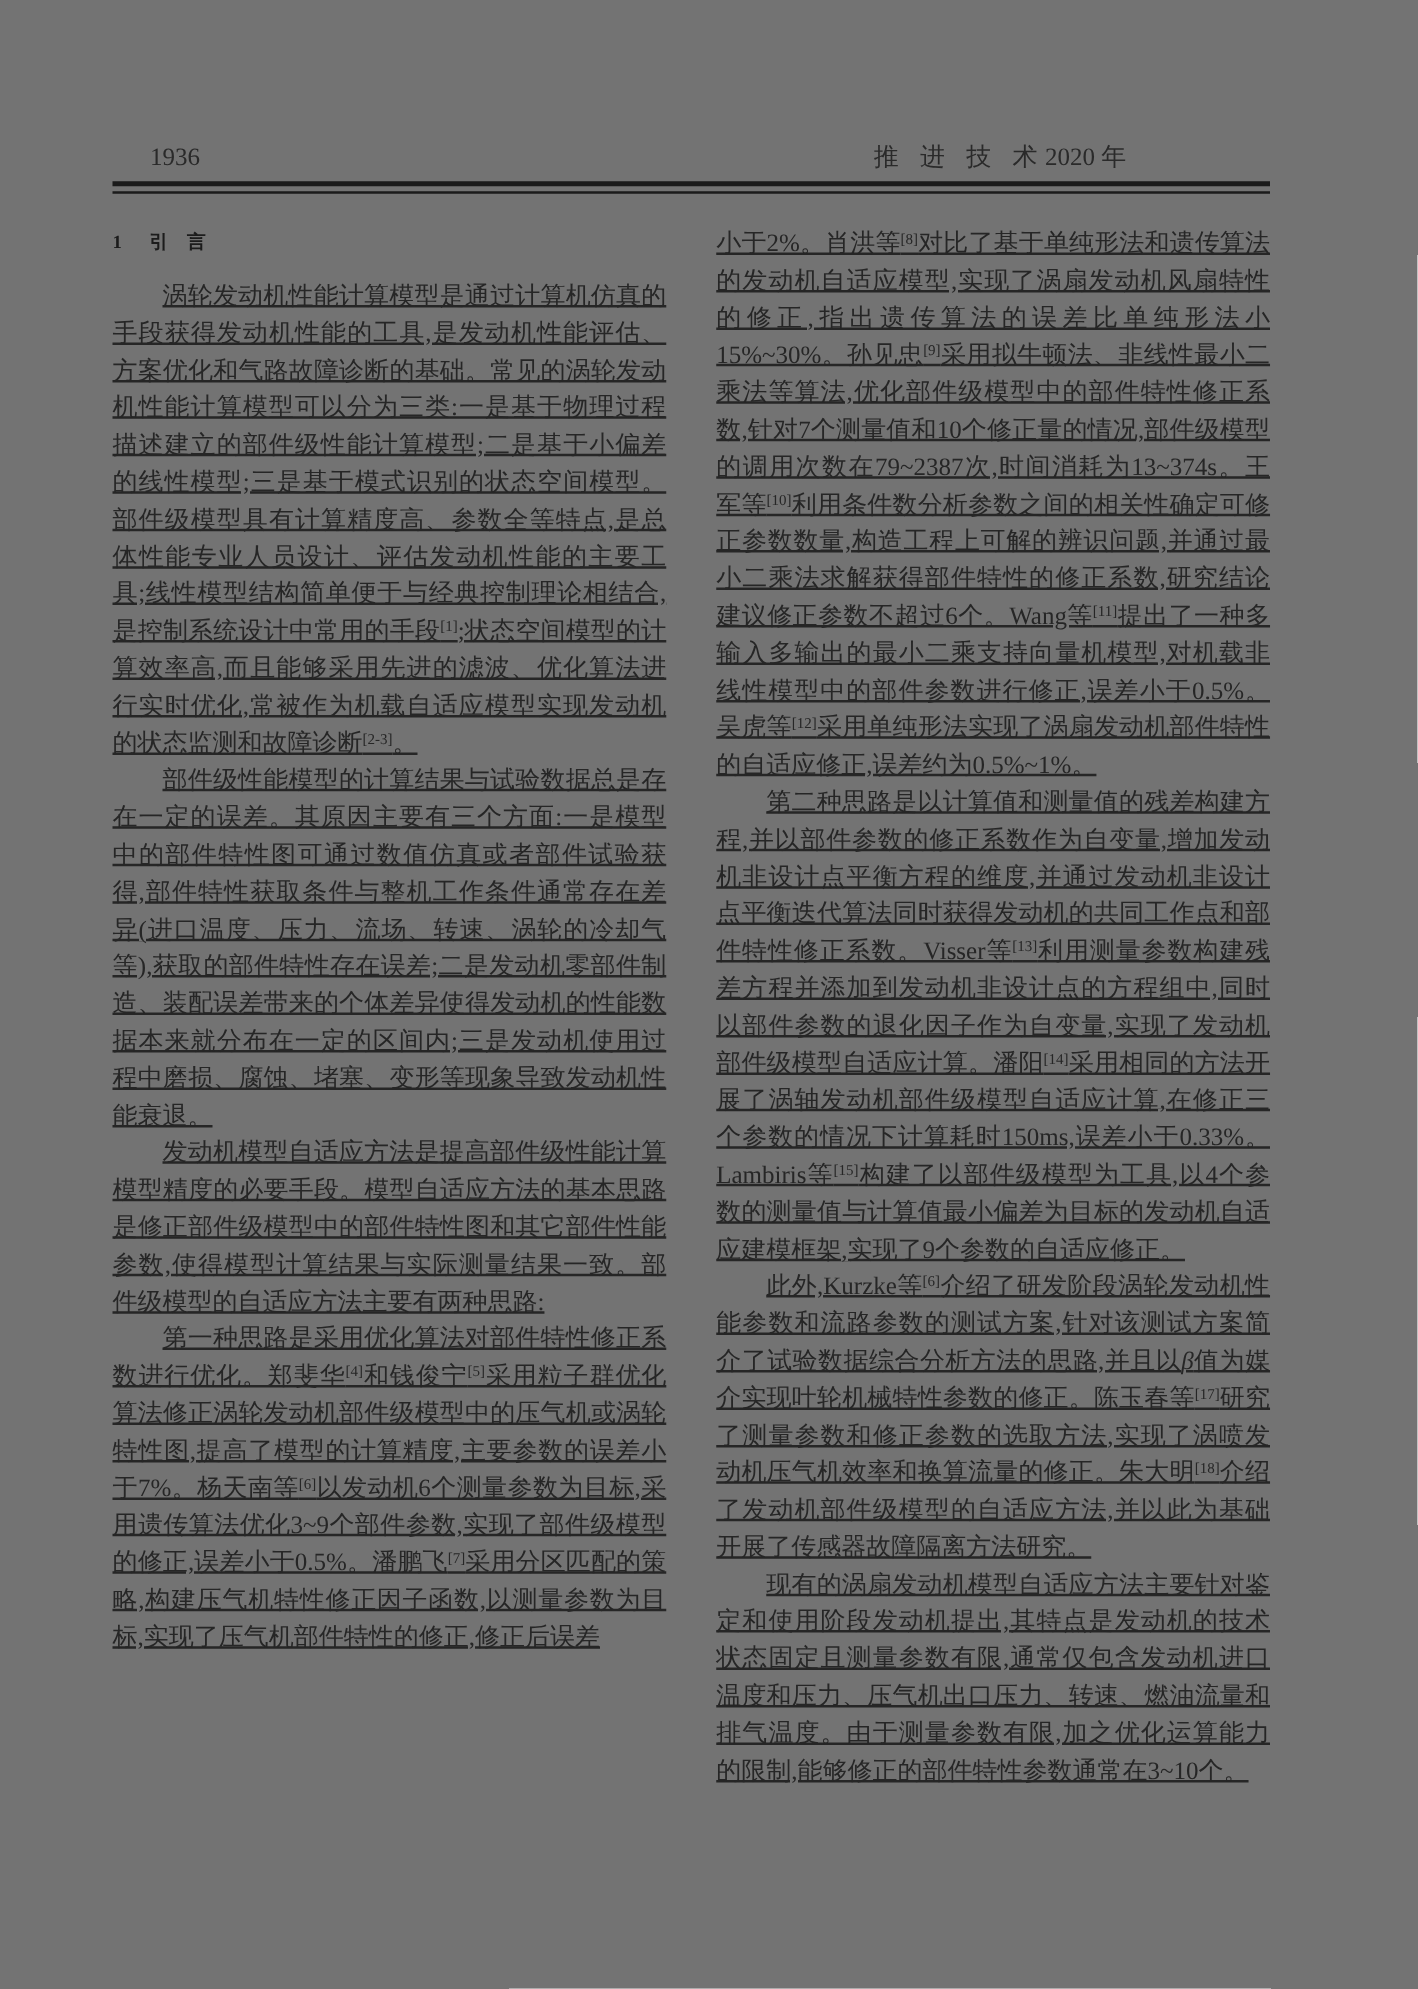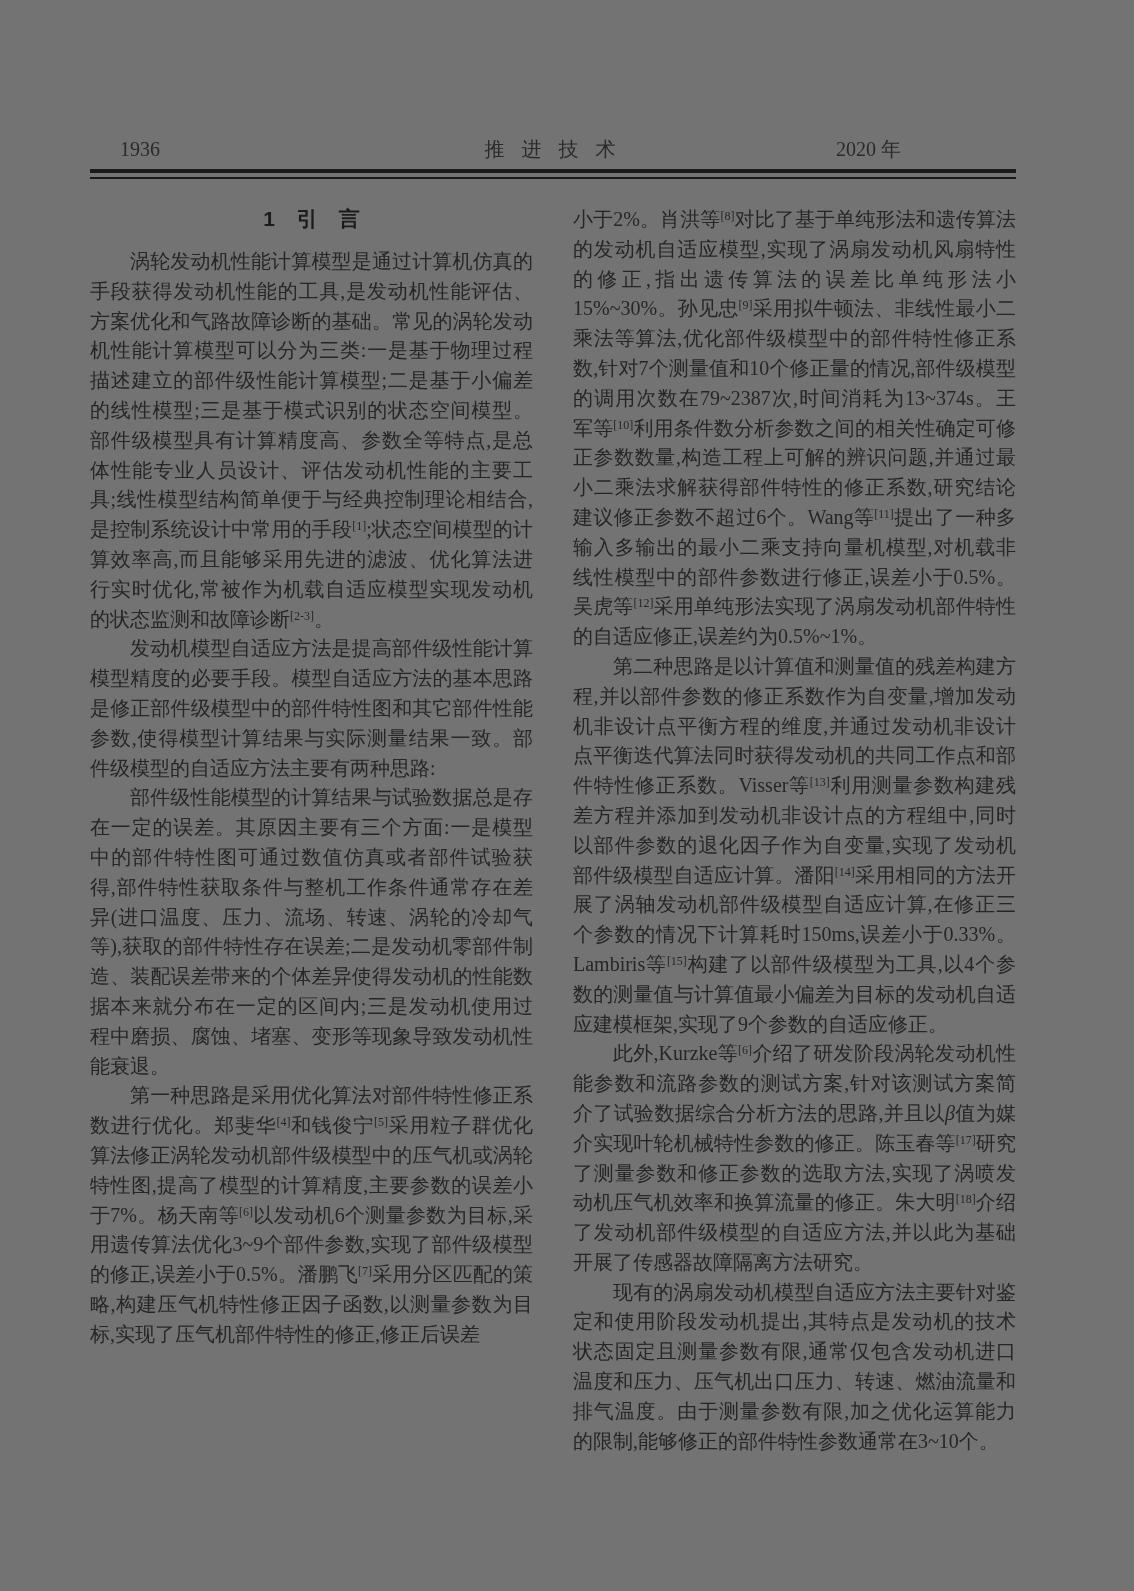--- a/index.html
+++ b/index.html
@@ -20,52 +20,52 @@
     justify-content: space-between;
     align-items: baseline;
     margin: 0 118px 0 90px;
     padding-top: 112px;
     font-size: 20px;
     color: #2a2a2a;
   }
   .header-side { width: 180px; }
   .header-left  { text-align: left; padding-left: 30px; }
   .header-right { }
-  .header-center { flex: 1; text-align: center; letter-spacing: 6px; margin-top: 24px; }
+  .header-center { flex: 1; text-align: right; letter-spacing: 6px; }
 
   .rules { margin: 6px 118px 0 90px; }
   .rule-thick { height: 4px; background: #1b1b1b; }
   .rule-thin  { height: 2px; background: #1b1b1b; margin-top: 4px; }
 
   .columns {
     display: flex;
     gap: 40px;
     margin: 26px 118px 0 90px;
   }
   .col {
     width: 443px;
     flex: 1 1 0;
     font-size: 20px;
     line-height: 29.8px;
     text-align: justify;
     color: #262626;
   }
 
   .section-heading {
-    font-family: Liberation Sans, sans-serif;
-    font-size: 21px;
+    font-family: Liberation Serif, serif;
+    font-size: 15px;
     font-weight: 700;
     color: #1c1c1c;
     margin: 0 0 15px 0;
     line-height: 27px;
-    text-align: center;
+    text-align: left;
   }
   .section-number { margin-right: 22px; }
 
-  p.para { margin: 0; padding: 0; text-indent: 2em; }
+  p.para { margin: 0; padding: 0; text-indent: 2em; text-decoration: underline; }
   p.para.no-indent { text-indent: 0; }
 
   sup.cite {
     font-size: 12px;
     line-height: 0;
     vertical-align: 6px;
     letter-spacing: 0;
   }
   i.var { font-style: italic; }
 </style>
@@ -86,22 +86,22 @@
   </div>
 
   <div class="columns">
 
     <div class="col">
       <h2 class="section-heading">
         <span class="section-number">1</span><span class="section-title">引　言</span>
       </h2>
       <div>
           <p class="para">涡轮发动机性能计算模型是通过计算机仿真的手段获得发动机性能的工具,是发动机性能评估、方案优化和气路故障诊断的基础。常见的涡轮发动机性能计算模型可以分为三类:一是基于物理过程描述建立的部件级性能计算模型;二是基于小偏差的线性模型;三是基于模式识别的状态空间模型。部件级模型具有计算精度高、参数全等特点,是总体性能专业人员设计、评估发动机性能的主要工具;线性模型结构简单便于与经典控制理论相结合,是控制系统设计中常用的手段<sup class="cite">[1]</sup>;状态空间模型的计算效率高,而且能够采用先进的滤波、优化算法进行实时优化,常被作为机载自适应模型实现发动机的状态监测和故障诊断<sup class="cite">[2-3]</sup>。</p>
+          <p class="para">部件级性能模型的计算结果与试验数据总是存在一定的误差。其原因主要有三个方面:一是模型中的部件特性图可通过数值仿真或者部件试验获得,部件特性获取条件与整机工作条件通常存在差异(进口温度、压力、流场、转速、涡轮的冷却气等),获取的部件特性存在误差;二是发动机零部件制造、装配误差带来的个体差异使得发动机的性能数据本来就分布在一定的区间内;三是发动机使用过程中磨损、腐蚀、堵塞、变形等现象导致发动机性能衰退。</p>
           <p class="para">发动机模型自适应方法是提高部件级性能计算模型精度的必要手段。模型自适应方法的基本思路是修正部件级模型中的部件特性图和其它部件性能参数,使得模型计算结果与实际测量结果一致。部件级模型的自适应方法主要有两种思路:</p>
-          <p class="para">部件级性能模型的计算结果与试验数据总是存在一定的误差。其原因主要有三个方面:一是模型中的部件特性图可通过数值仿真或者部件试验获得,部件特性获取条件与整机工作条件通常存在差异(进口温度、压力、流场、转速、涡轮的冷却气等),获取的部件特性存在误差;二是发动机零部件制造、装配误差带来的个体差异使得发动机的性能数据本来就分布在一定的区间内;三是发动机使用过程中磨损、腐蚀、堵塞、变形等现象导致发动机性能衰退。</p>
           <p class="para">第一种思路是采用优化算法对部件特性修正系数进行优化。郑斐华<sup class="cite">[4]</sup>和钱俊宁<sup class="cite">[5]</sup>采用粒子群优化算法修正涡轮发动机部件级模型中的压气机或涡轮特性图,提高了模型的计算精度,主要参数的误差小于7%。杨天南等<sup class="cite">[6]</sup>以发动机6个测量参数为目标,采用遗传算法优化3~9个部件参数,实现了部件级模型的修正,误差小于0.5%。潘鹏飞<sup class="cite">[7]</sup>采用分区匹配的策略,构建压气机特性修正因子函数,以测量参数为目标,实现了压气机部件特性的修正,修正后误差</p>
         </div>
     </div>
 
     <div class="col">
       <div>
           <p class="para no-indent">小于2%。肖洪等<sup class="cite">[8]</sup>对比了基于单纯形法和遗传算法的发动机自适应模型,实现了涡扇发动机风扇特性的修正,指出遗传算法的误差比单纯形法小15%~30%。孙见忠<sup class="cite">[9]</sup>采用拟牛顿法、非线性最小二乘法等算法,优化部件级模型中的部件特性修正系数,针对7个测量值和10个修正量的情况,部件级模型的调用次数在79~2387次,时间消耗为13~374s。王军等<sup class="cite">[10]</sup>利用条件数分析参数之间的相关性确定可修正参数数量,构造工程上可解的辨识问题,并通过最小二乘法求解获得部件特性的修正系数,研究结论建议修正参数不超过6个。Wang等<sup class="cite">[11]</sup>提出了一种多输入多输出的最小二乘支持向量机模型,对机载非线性模型中的部件参数进行修正,误差小于0.5%。吴虎等<sup class="cite">[12]</sup>采用单纯形法实现了涡扇发动机部件特性的自适应修正,误差约为0.5%~1%。</p>
           <p class="para">第二种思路是以计算值和测量值的残差构建方程,并以部件参数的修正系数作为自变量,增加发动机非设计点平衡方程的维度,并通过发动机非设计点平衡迭代算法同时获得发动机的共同工作点和部件特性修正系数。Visser等<sup class="cite">[13]</sup>利用测量参数构建残差方程并添加到发动机非设计点的方程组中,同时以部件参数的退化因子作为自变量,实现了发动机部件级模型自适应计算。潘阳<sup class="cite">[14]</sup>采用相同的方法开展了涡轴发动机部件级模型自适应计算,在修正三个参数的情况下计算耗时150ms,误差小于0.33%。Lambiris等<sup class="cite">[15]</sup>构建了以部件级模型为工具,以4个参数的测量值与计算值最小偏差为目标的发动机自适应建模框架,实现了9个参数的自适应修正。</p>
           <p class="para">此外,Kurzke等<sup class="cite">[6]</sup>介绍了研发阶段涡轮发动机性能参数和流路参数的测试方案,针对该测试方案简介了试验数据综合分析方法的思路,并且以<i class="var">β</i>值为媒介实现叶轮机械特性参数的修正。陈玉春等<sup class="cite">[17]</sup>研究了测量参数和修正参数的选取方法,实现了涡喷发动机压气机效率和换算流量的修正。朱大明<sup class="cite">[18]</sup>介绍了发动机部件级模型的自适应方法,并以此为基础开展了传感器故障隔离方法研究。</p>
           <p class="para">现有的涡扇发动机模型自适应方法主要针对鉴定和使用阶段发动机提出,其特点是发动机的技术状态固定且测量参数有限,通常仅包含发动机进口温度和压力、压气机出口压力、转速、燃油流量和排气温度。由于测量参数有限,加之优化运算能力的限制,能够修正的部件特性参数通常在3~10个。</p>

